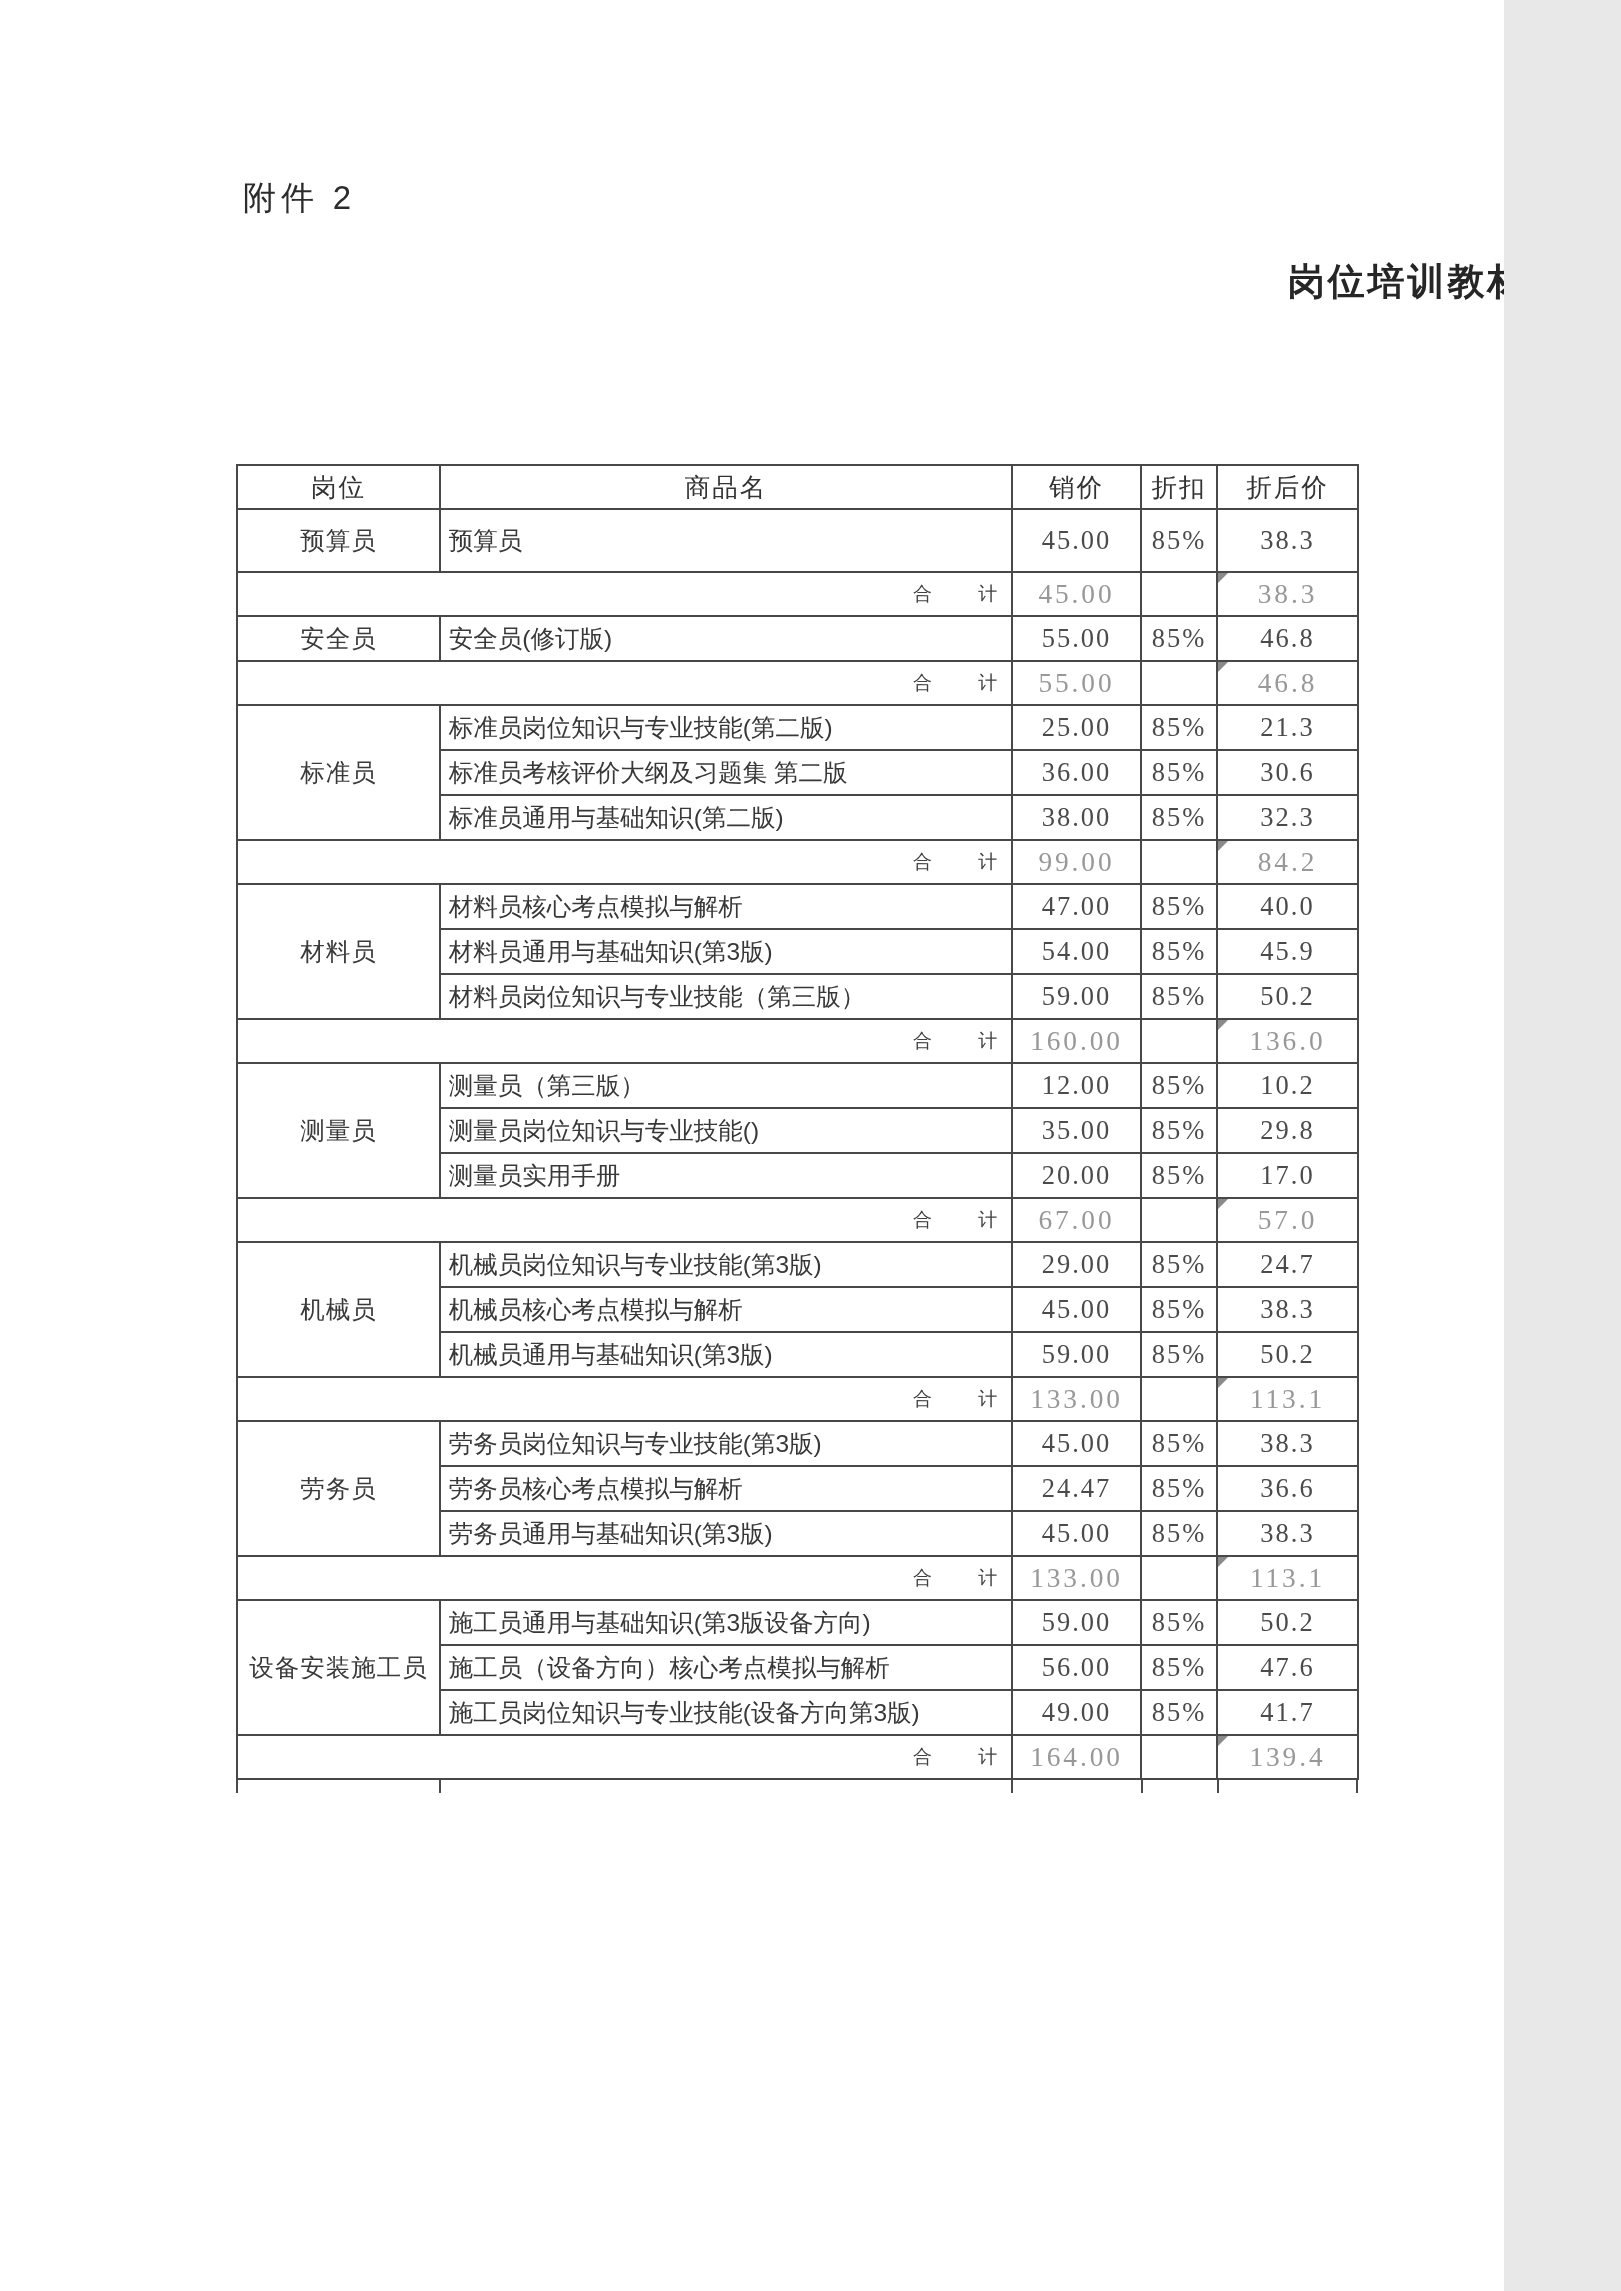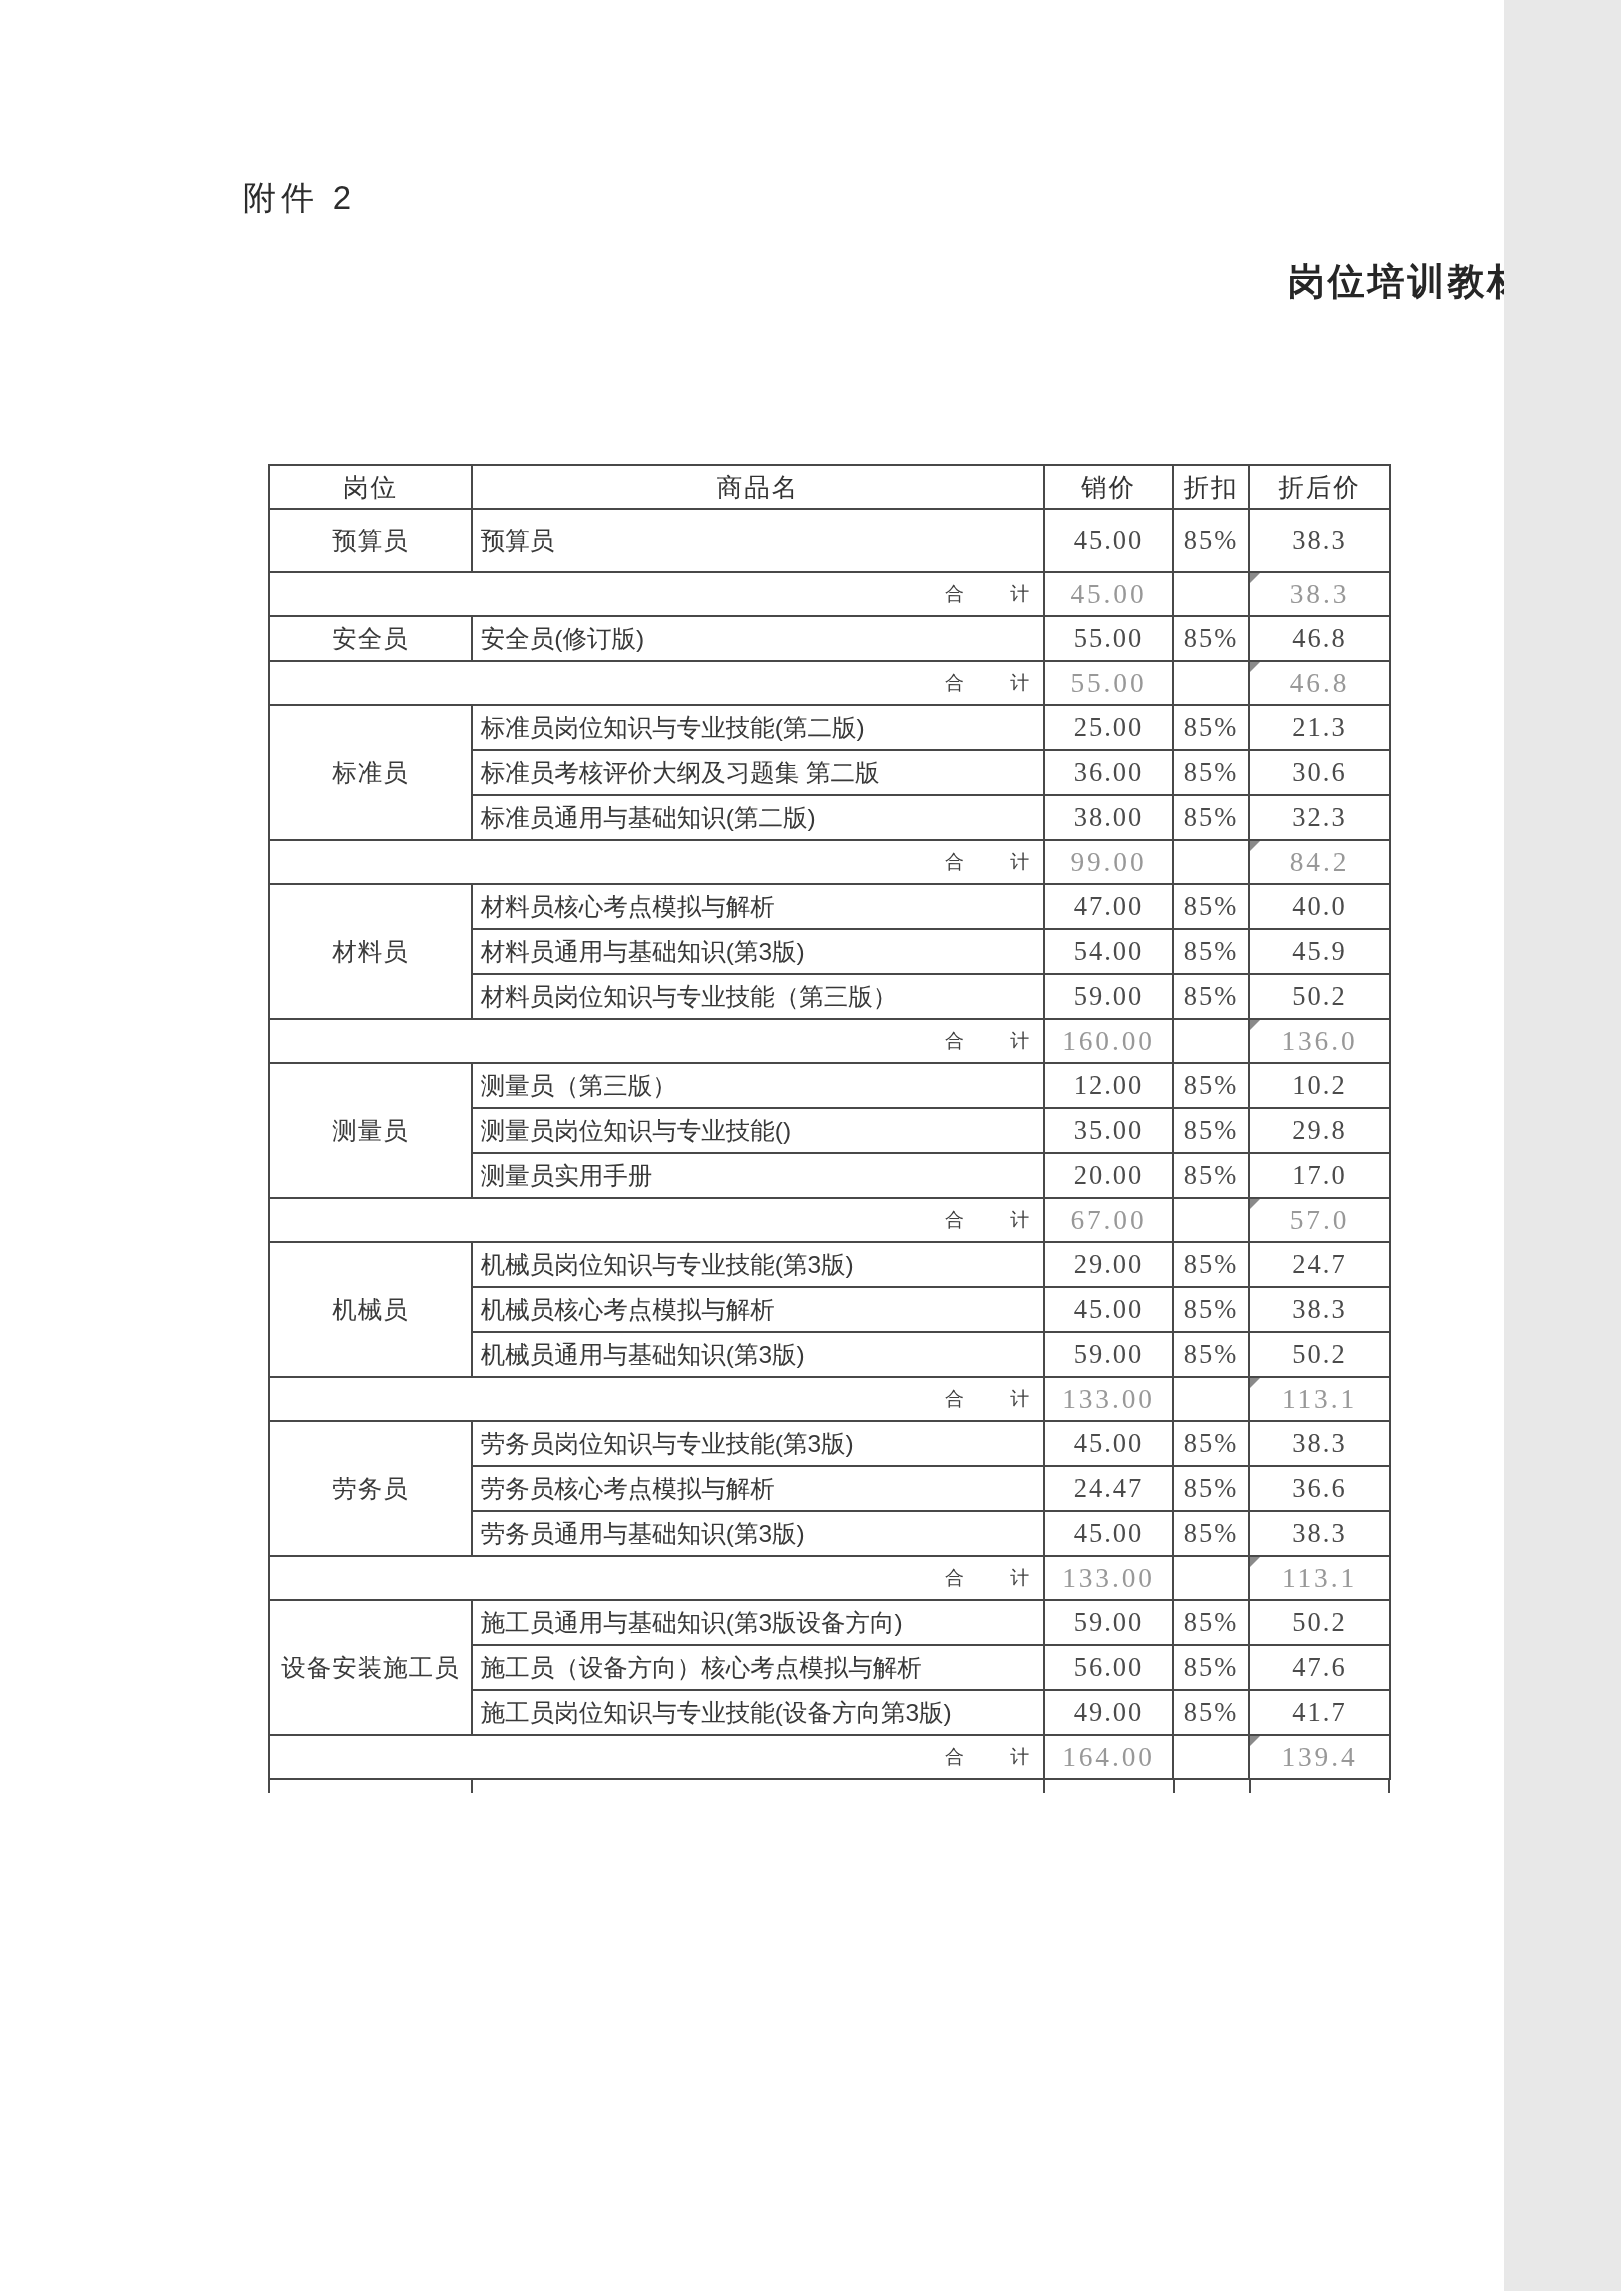--- a/index.html
+++ b/index.html
@@ -14,21 +14,21 @@
   }
   .doc-title {
     position:absolute; left:0; top:257px; width:1607px; text-align:right;
     font-size:37px; font-weight:bold; color:#262626; letter-spacing:2.9px;
   }
   .doc-subtitle {
     position:absolute; left:0; top:323px; width:1596px; text-align:center;
     font-family:"Liberation Serif","DejaVu Serif",serif;
     font-size:30px; line-height:51px; color:#7e7e7e; letter-spacing:2px;
   }
-  .table-wrap { position:absolute; left:268px; top:464px; }
+  .table-wrap { position:absolute; left:236px; top:464px; }
   table.catalog { border-collapse:collapse; table-layout:fixed; width:1122px; }
   col.c-pos   { width:203px; }
   col.c-name  { width:572px; }
   col.c-price { width:129px; }
   col.c-disc  { width:76px;  }
   col.c-final { width:141px; }
   th, td { border:2px solid #484848; overflow:hidden; vertical-align:middle; }
   th {
     height:44px; font-weight:normal; font-size:25.5px; color:#333333;
     text-align:center; letter-spacing:2px;

